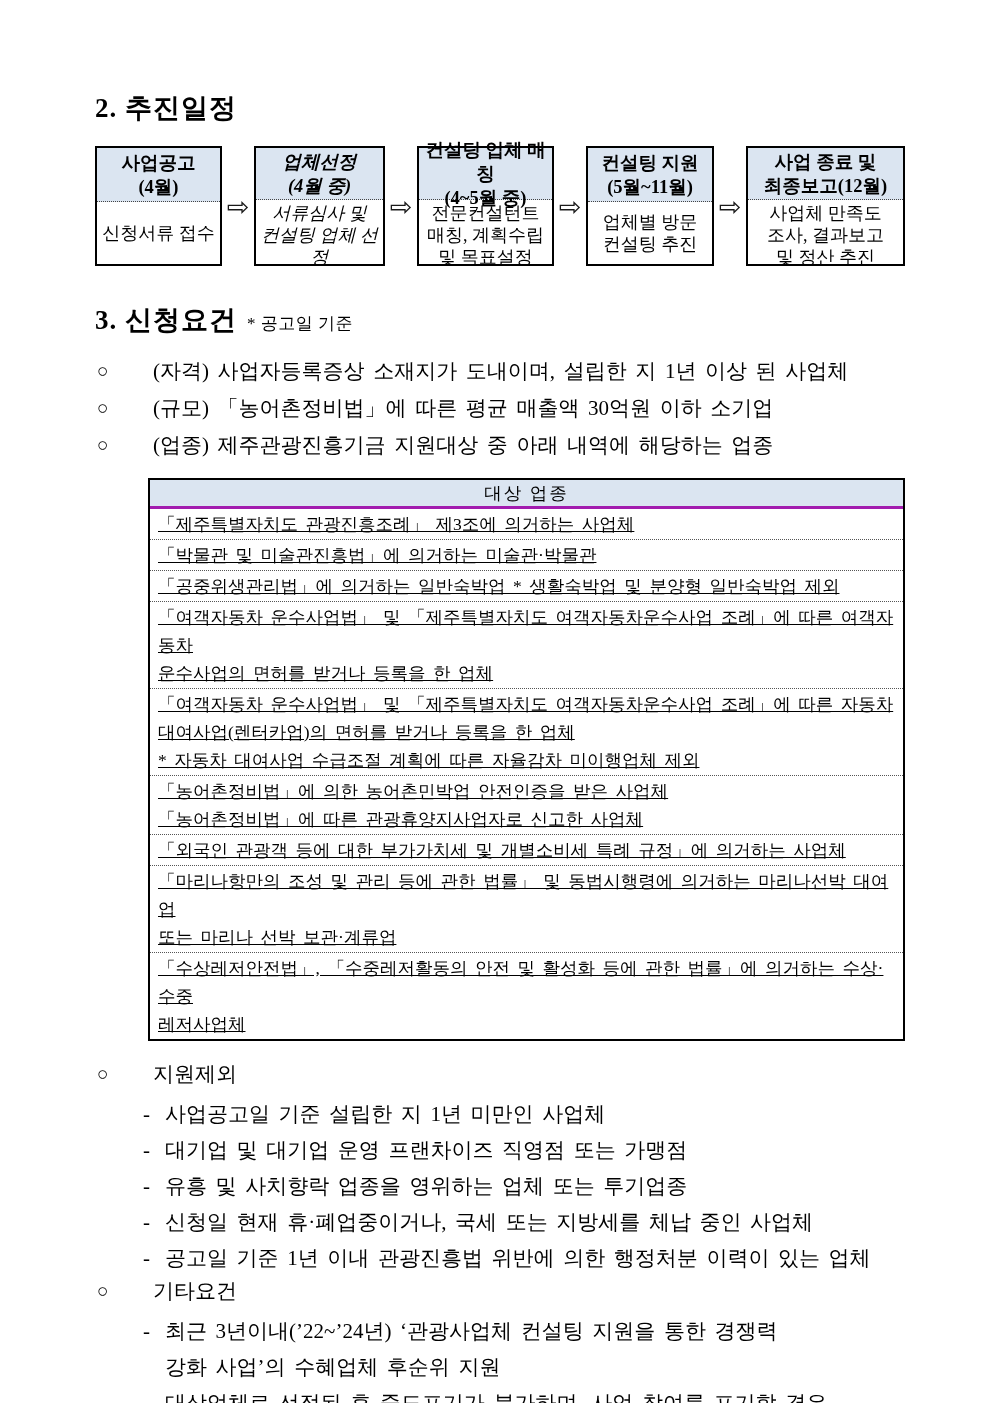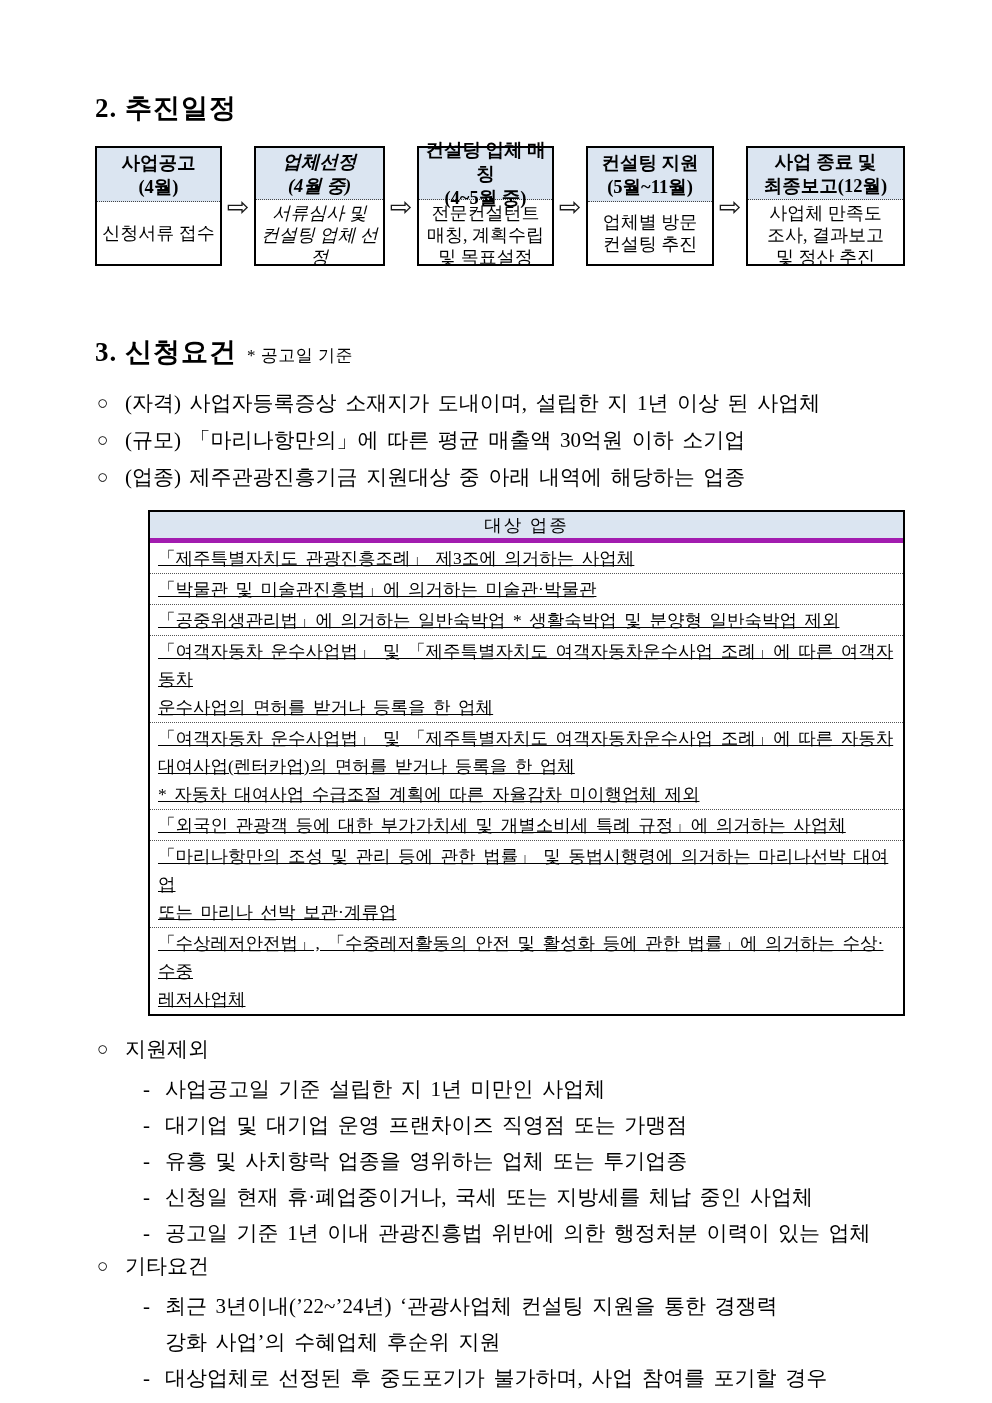--- a/index.html
+++ b/index.html
@@ -25,21 +25,21 @@
   .heading-note {
     font-size: 17px; font-weight: normal;
     letter-spacing: 0.5px;
     margin-left: 10px;
   }
 
   
   .flow {
     display: flex; align-items: stretch;
     width: 810px; height: 120px;
-    margin-top: 20px; margin-bottom: 68px;
+    margin-top: 20px; margin-bottom: 36px;
   }
   .fbox {
     border: 2px solid #000;
     display: flex; flex-direction: column;
     flex: none;
   }
   .fbox-1 { width: 127px; }
   .fbox-2 { width: 131px; font-style: italic; }
   .fbox-3 { width: 137px; }
   .fbox-4 { width: 128px; }
@@ -77,41 +77,41 @@
     display: flex; align-items: flex-start;
     font-size: 21px; line-height: 30px;
     word-spacing: 0.16em;
     margin-bottom: 7px;
   }
   .bmark {
     width: 30px; flex: none;
     font-size: 19px; line-height: 30px;
     padding-left: 2px;
   }
-  .btext { white-space: pre-line; }
+  .btext { white-space: pre-line; margin-left: 28px; }
 
   .sublist { list-style: none; }
   .subitem {
     display: flex; align-items: flex-start;
     font-size: 21px; line-height: 36px;
     word-spacing: 0.16em;
     margin-left: 48px;
   }
   .submark { width: 22px; flex: none; }
   .subtext { white-space: pre-line; font-family: Liberation Serif, serif; }
 
   
   .itable {
     width: 757px;
     margin: 18px 0 18px 53px;
     border: 2px solid #000;
   }
   .itable-header {
     background: #dbe5f1;
-    border-bottom: 5px solid #a21caf;
+    border-bottom: 3px solid #a21caf;
     text-align: center;
     font-size: 17.5px; line-height: 24px;
     padding: 1px 0;
     letter-spacing: 2px;
   }
   .itable-row {
     border-bottom: 1px dotted #555;
     font-size: 17.5px; line-height: 28px;
     padding: 1px 6px 1px 8px;
     white-space: pre-line;
@@ -168,38 +168,40 @@
 
     <h2 class="sec-heading"><span>3. 신청요건</span><span class="heading-note">* 공고일 기준</span></h2>
 
     <ul class="blist">
       <li class="bitem">
         <span class="bmark">○</span>
         <span class="btext">(자격) 사업자등록증상 소재지가 도내이며, 설립한 지 1년 이상 된 사업체</span>
       </li>
       <li class="bitem">
         <span class="bmark">○</span>
-        <span class="btext">(규모) 「마리나항만의」에 따른 평균 매출액 30억원 이하 소기업</span>
+        <span class="btext">(규모) 「농어촌정비법」에 따른 평균 매출액 30억원 이하 소기업</span>
       </li>
       <li class="bitem">
         <span class="bmark">○</span>
         <span class="btext">(업종) 제주관광진흥기금 지원대상 중 아래 내역에 해당하는 업종</span>
       </li>
     </ul>
 
     <div class="itable">
       <div class="itable-header">대상 업종</div>
       <div class="itable-row">「제주특별자치도 관광진흥조례」 제3조에 의거하는 사업체</div>
       <div class="itable-row">「박물관 및 미술관진흥법」에 의거하는 미술관·박물관</div>
       <div class="itable-row">「공중위생관리법」에 의거하는 일반숙박업 * 생활숙박업 및 분양형 일반숙박업 제외</div>
       <div class="itable-row">「여객자동차 운수사업법」 및 「제주특별자치도 여객자동차운수사업 조례」에 따른 여객자동차
 운수사업의 면허를 받거나 등록을 한 업체</div>
       <div class="itable-row">「여객자동차 운수사업법」 및 「제주특별자치도 여객자동차운수사업 조례」에 따른 자동차
 대여사업(렌터카업)의 면허를 받거나 등록을 한 업체
  * 자동차 대여사업 수급조절 계획에 따른 자율감차 미이행업체 제외</div>
+      <div class="itable-row">「농어촌정비법」에 의한 농어촌민박업 안전인증을 받은 사업체
+「농어촌정비법」에 따른 관광휴양지사업자로 신고한 사업체</div>
       <div class="itable-row">「외국인 관광객 등에 대한 부가가치세 및 개별소비세 특례 규정」에 의거하는 사업체</div>
       <div class="itable-row">「마리나항만의 조성 및 관리 등에 관한 법률」 및 동법시행령에 의거하는 마리나선박 대여업
 또는 마리나 선박 보관·계류업</div>
       <div class="itable-row">「수상레저안전법」, 「수중레저활동의 안전 및 활성화 등에 관한 법률」에 의거하는 수상·수중
 레저사업체</div>
     </div>
 
     <div class="bitem">
       <span class="bmark">○</span>
       <span class="btext">지원제외</span>

